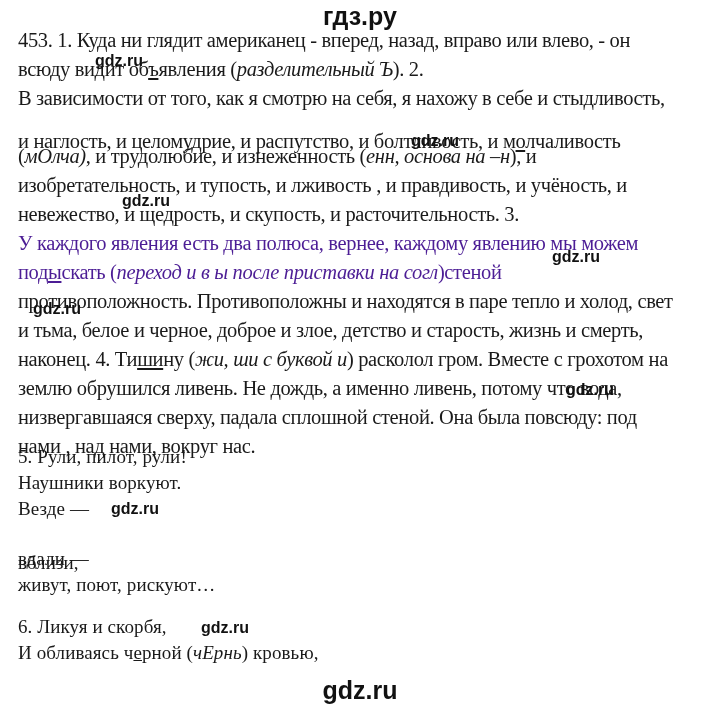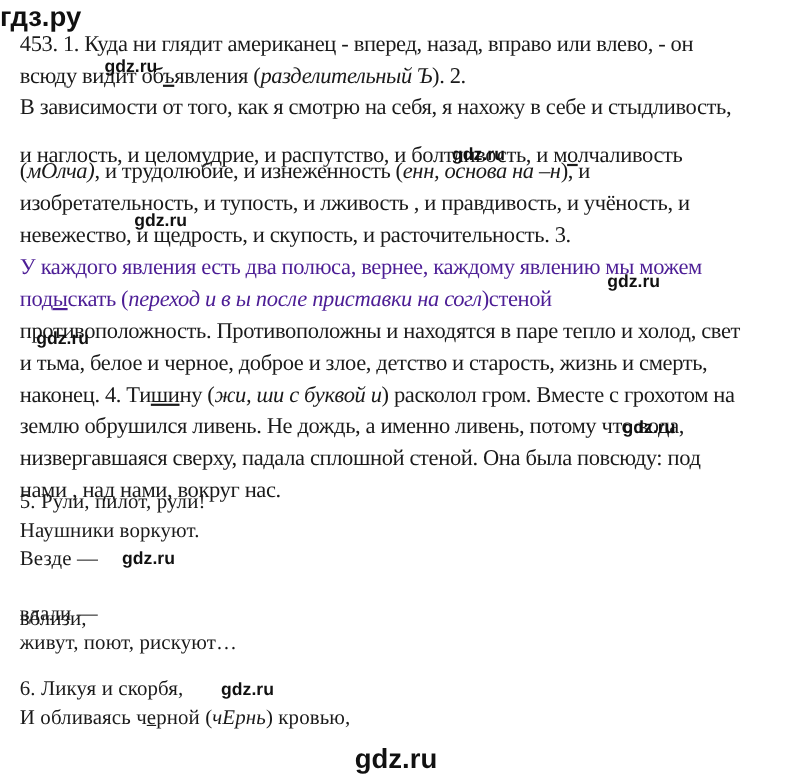--- a/index.html
+++ b/index.html
@@ -1,18 +1,18 @@
 <!DOCTYPE html>
 <html><head>
 <meta charset="utf-8">
 <style>
   html, body { margin: 0; padding: 0; background: #ffffff; }
   body { width: 720px; height: 711px; position: relative; overflow: hidden; font-family: "Liberation Serif", serif; color: #1a1a1a; }
   .wm { position: absolute; font-family: "Liberation Sans", sans-serif; font-weight: bold; color: #111; }
-  .wm-top { left: 0; width: 720px; top: 0; font-size: 25px; line-height: 32px; }
+  .wm-top { left: 0; width: 720px; top: 0; text-align: center; font-size: 25px; line-height: 32px; }
   .wm-bottom { left: 0; width: 720px; top: 674px; text-align: center; font-size: 25px; line-height: 32px; }
   .wm-small { font-size: 16px; line-height: 18px; }
   .line { position: absolute; left: 18px; font-size: 20.5px; line-height: 26px; white-space: nowrap; letter-spacing: -0.35px; }
   .poem { font-size: 19px; letter-spacing: 0.1px; }
   .it { font-style: italic; }
   .u { text-decoration: underline; }
   .gray { color: #4c1d95; }
 </style>
 </head>
 <body>

